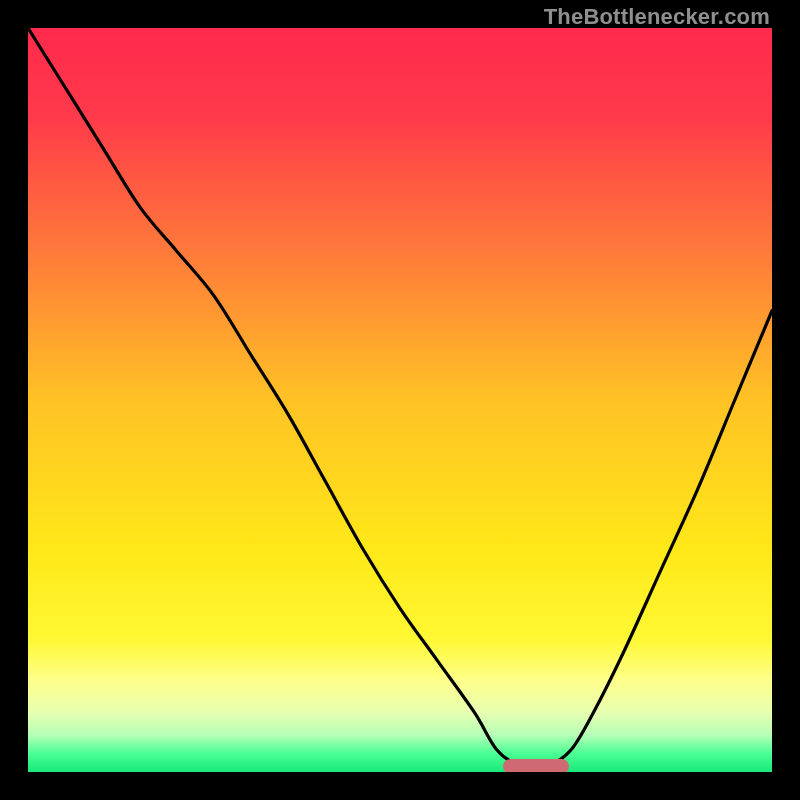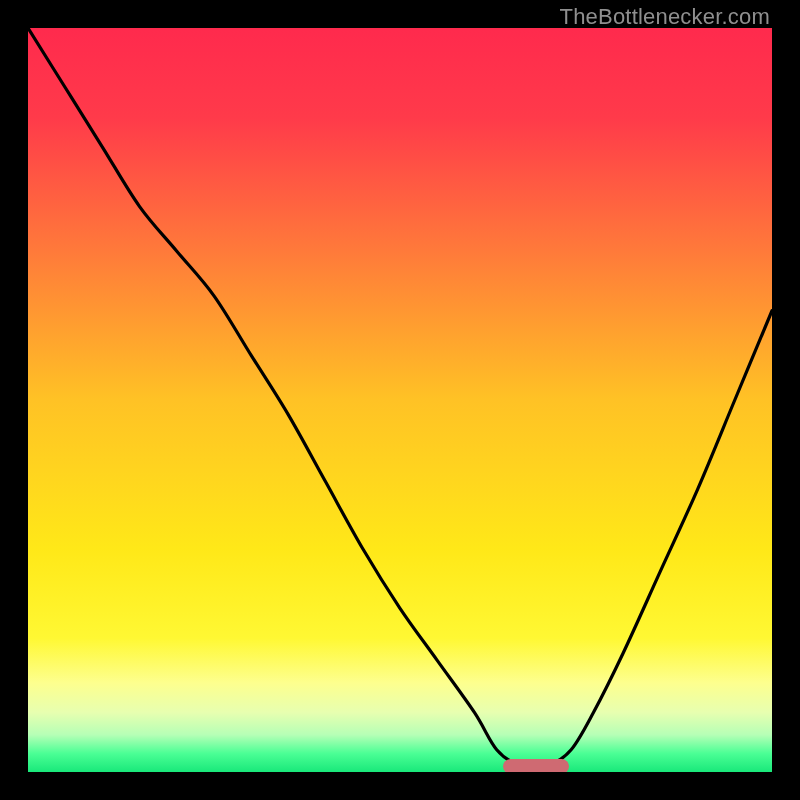--- a/index.html
+++ b/index.html
@@ -10,20 +10,21 @@
     background: #000;
     overflow: hidden;
   }
   .frame {
     position: absolute;
     left: 0;
     top: 0;
     width: 800px;
     height: 800px;
     background: #000;
+    font-weight: bold;
   }
   .plot-area {
     position: absolute;
     left: 28px;
     top: 28px;
     width: 744px;
     height: 744px;
     overflow: hidden;
   }
   .gradient {

